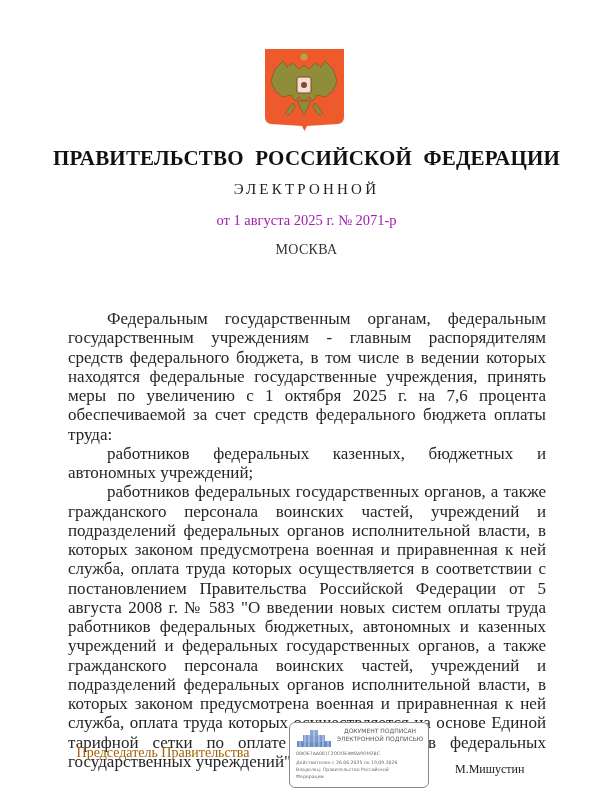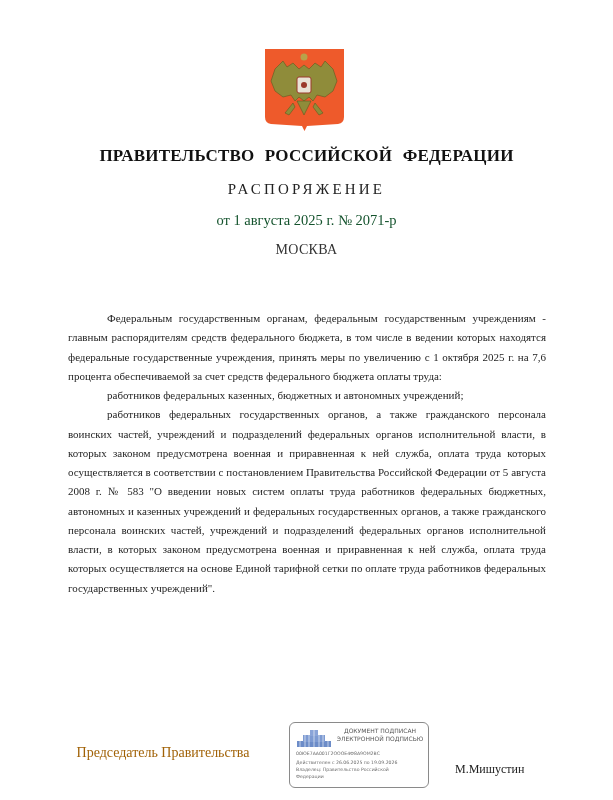--- a/index.html
+++ b/index.html
@@ -1,27 +1,27 @@
 <!DOCTYPE html>
 <html><head>
 <meta charset="utf-8">
 <style>
   html, body { margin: 0; padding: 0; background: #ffffff; }
   body { width: 613px; height: 800px; position: relative; overflow: hidden;
          font-family: "Liberation Serif", "DejaVu Serif", serif; color: #1f1f1f; }
   .emblem { position: absolute; left: 263px; top: 47px; width: 83px; height: 84px; }
   .title { position: absolute; left: 0; width: 613px; top: 146px; text-align: center;
-           font-weight: bold; font-size: 17px; letter-spacing: 0.2px; word-spacing: 6px; color: #111; }
+           font-weight: bold; font-size: 21px; letter-spacing: 0.2px; word-spacing: 6px; color: #111; }
   .subtitle { position: absolute; left: 0; width: 613px; top: 181px; text-align: center;
               font-size: 15px; letter-spacing: 3.2px; color: #222; }
   .date { position: absolute; left: 0; width: 613px; top: 212px; text-align: center;
-          font-size: 14.5px; color: #14532d; }
+          font-size: 14.5px; color: #a21caf; }
   .city { position: absolute; left: 0; width: 613px; top: 242px; text-align: center;
           font-size: 14px; color: #333; letter-spacing: 0.3px; }
-  .body { position: absolute; left: 68px; width: 478px; top: 309px; font-size: 11px;
+  .body { position: absolute; left: 68px; width: 478px; top: 309px; font-size: 17px;
           line-height: 19.25px; text-align: justify; color: #252525; }
   .body p { margin: 0; text-indent: 39px; }
   .sign-left { position: absolute; left: 68px; top: 744px; width: 190px; text-align: center;
                font-size: 14px; line-height: 18px; color: #a16207; }
   .sign-right { position: absolute; left: 455px; top: 762px; font-size: 12px; color: #222; }
   .stamp { position: absolute; left: 289px; top: 722px; width: 140px; height: 66px;
            border: 1.5px solid #8a8a8a; border-radius: 6px; box-sizing: border-box; background: #fff; }
   .stamp .logo { position: absolute; left: 7px; top: 6px; width: 34px; height: 18px; }
   .stamp .head { position: absolute; left: 44px; top: 4px; width: 92px; text-align: center;
                  font-family: "DejaVu Sans", sans-serif; font-size: 6px; line-height: 8px; color: #555; }
@@ -40,21 +40,21 @@
       <path d="M30 56 L22 66 L26 68 L32 60 Z"></path>
       <path d="M52 56 L60 66 L56 68 L50 60 Z"></path>
     </g>
     <circle cx="41" cy="10" r="3.5" fill="#b8a24a"></circle>
     <rect x="34" y="30" width="14" height="16" rx="2" fill="#e9e3d6" stroke="#9b3a2a" stroke-width="1"></rect>
     <circle cx="41" cy="38" r="3" fill="#9b3a2a"></circle>
   </svg>
 </div>
 
 <div class="title">ПРАВИТЕЛЬСТВО РОССИЙСКОЙ ФЕДЕРАЦИИ</div>
-<div class="subtitle">РАСПОРЯЖЕНИЕ</div>
+<div class="subtitle">ЭЛЕКТРОННОЙ</div>
 <div class="date">от 1 августа 2025 г. № 2071-р</div>
 <div class="city">МОСКВА</div>
 
 <div class="body">
   <p>Федеральным государственным органам, федеральным государственным учреждениям - главным распорядителям средств федерального бюджета, в том числе в ведении которых находятся федеральные государственные учреждения, принять меры по увеличению с 1 октября 2025 г. на 7,6 процента обеспечиваемой за счет средств федерального бюджета оплаты труда:</p>
   <p>работников федеральных казенных, бюджетных и автономных учреждений;</p>
   <p>работников федеральных государственных органов, а также гражданского персонала воинских частей, учреждений и подразделений федеральных органов исполнительной власти, в которых законом предусмотрена военная и приравненная к ней служба, оплата труда которых осуществляется в соответствии с постановлением Правительства Российской Федерации от 5 августа 2008 г. № 583 "О введении новых систем оплаты труда работников федеральных бюджетных, автономных и казенных учреждений и федеральных государственных органов, а также гражданского персонала воинских частей, учреждений и подразделений федеральных органов исполнительной власти, в которых законом предусмотрена военная и приравненная к ней служба, оплата труда которых осуществляется на основе Единой тарифной сетки по оплате труда работников федеральных государственных учреждений".</p>
 </div>
 
 <div class="sign-left">

